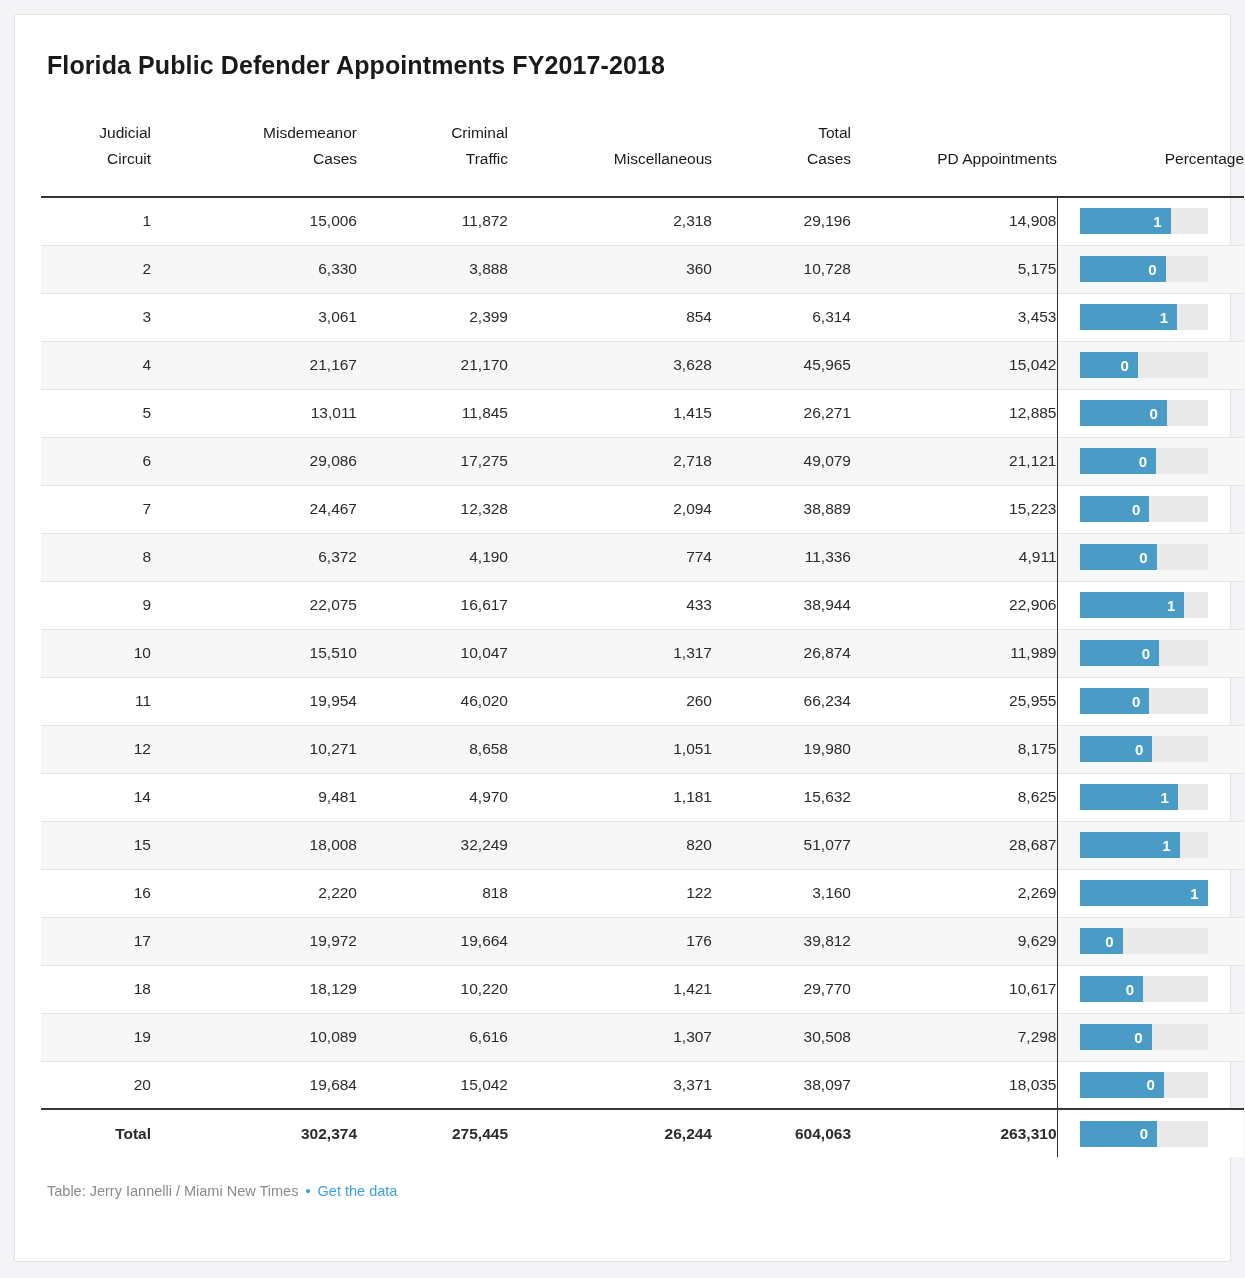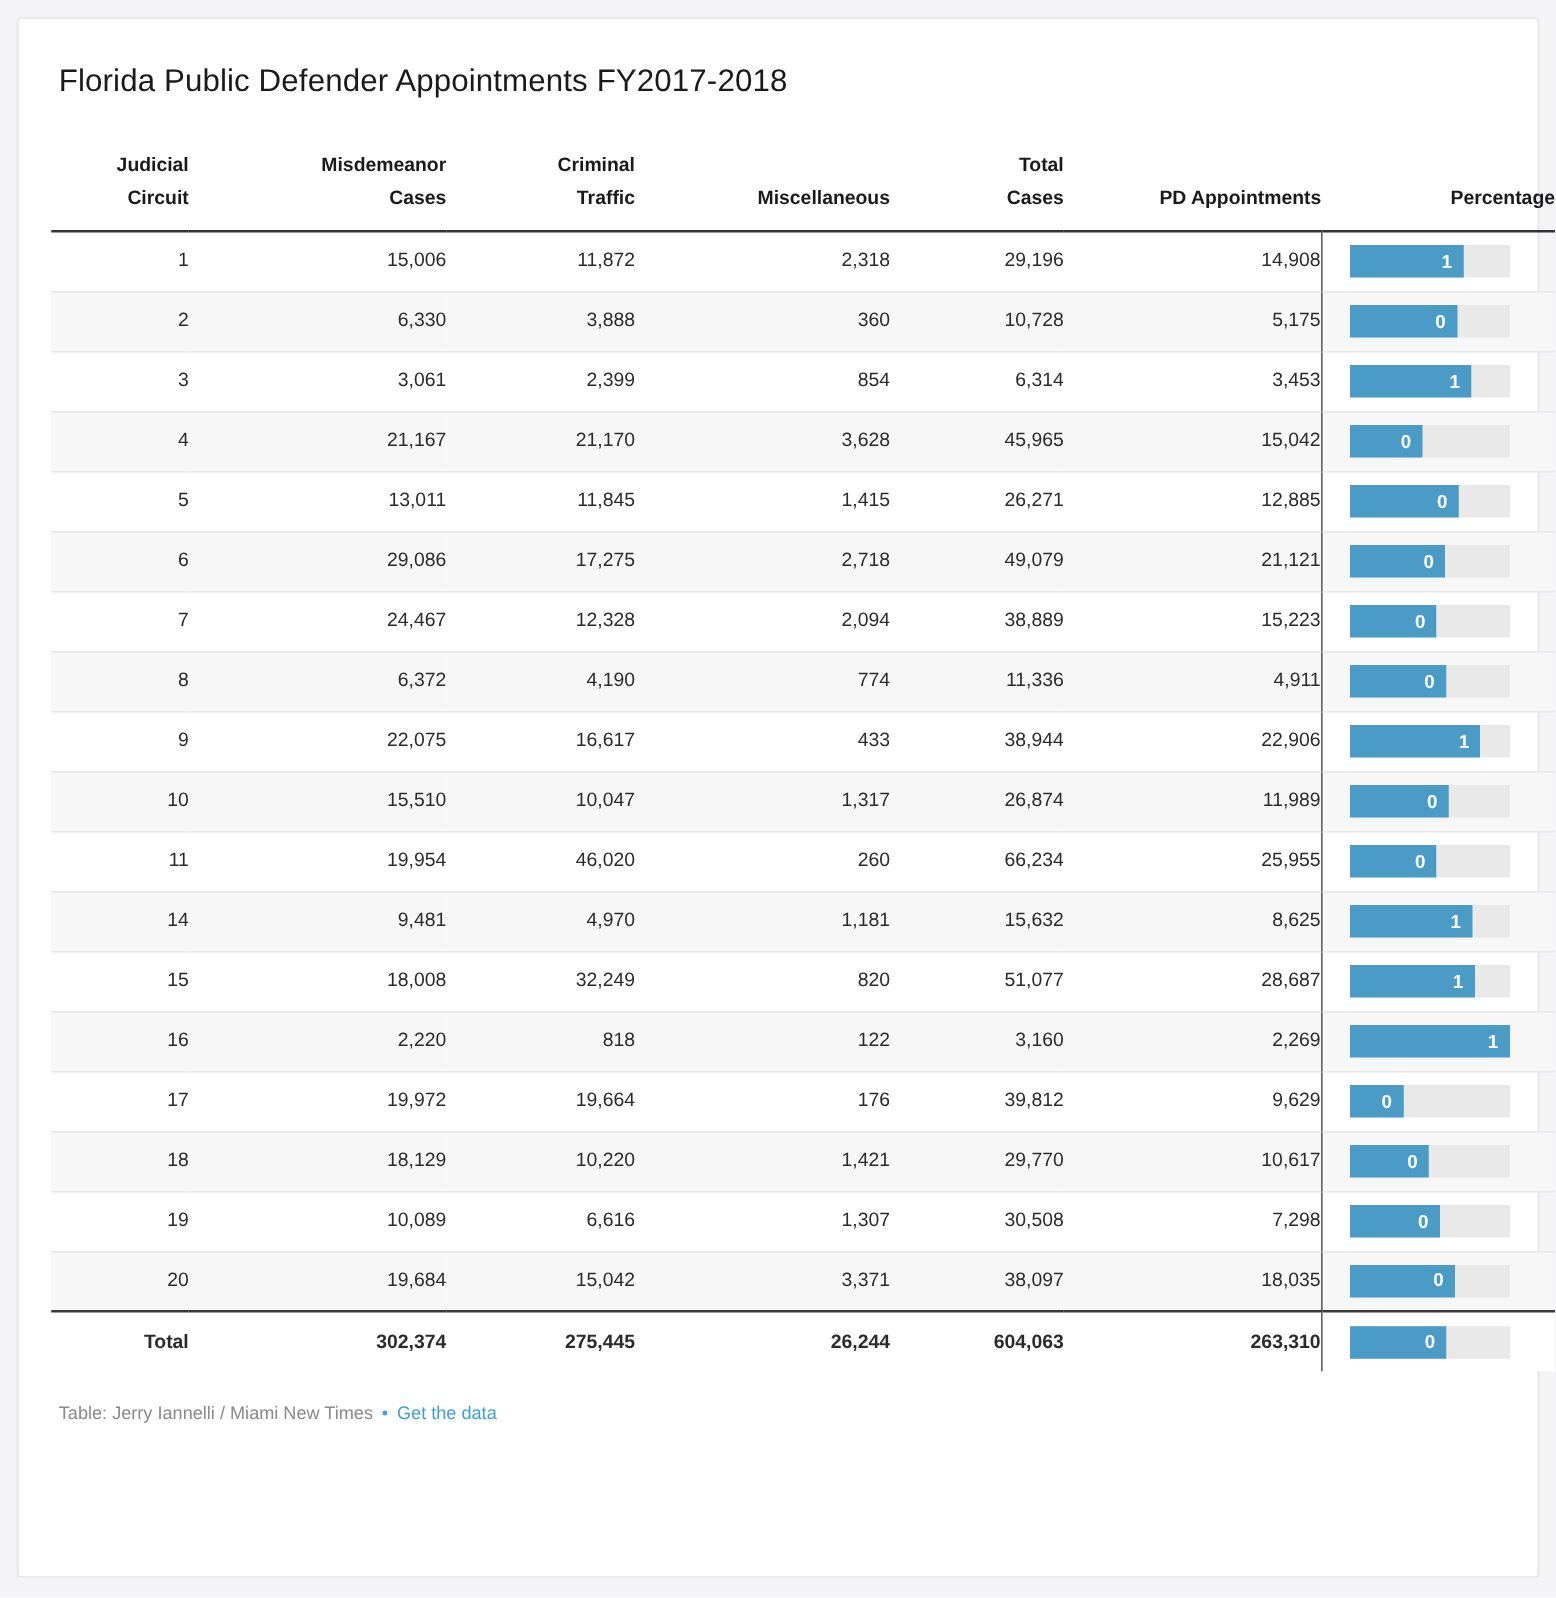--- a/index.html
+++ b/index.html
@@ -14,40 +14,40 @@
     height: 1248px;
     margin: 14px auto 0 auto;
     background: #ffffff;
     border: 1px solid #e3e3e5;
     border-radius: 3px;
     box-shadow: 0 1px 2px rgba(0,0,0,0.05);
     padding: 24px 14px 0 14px;
   }
   .title {
     font-size: 25px;
-    font-weight: normal;
+    font-weight: bold;
     color: #1a1a1a;
     margin: 12px 18px 0 18px;
     letter-spacing: 0.1px;
   }
   table {
     table-layout: fixed;
     border-collapse: collapse;
     width: 1203px;
     margin: 0 0 0 12px;
   }
   thead th {
     font-size: 15.5px;
-    font-weight: bold;
+    font-weight: normal;
     color: #1a1a1a;
     text-align: right;
     vertical-align: bottom;
     white-space: pre-line;
     line-height: 26px;
-    padding: 40px 0 12px 0;
+    padding: 40px 0 24px 0;
     border-bottom: 2px solid #333333;
   }
   thead th.pct-col {
     text-align: right;
     padding-left: 22px;
   }
   tbody td {
     font-size: 15.5px;
     text-align: right;
     height: 48px;
@@ -265,20 +265,33 @@
       <td>260</td>
       <td>66,234</td>
       <td>25,955</td>
       <td class="pct-cell">
         <div class="bar-track">
           <div class="bar-fill" style="width: 54.6%;">0</div>
         </div>
       </td>
     </tr>
         <tr>
+      <td>12</td>
+      <td>10,271</td>
+      <td>8,658</td>
+      <td>1,051</td>
+      <td>19,980</td>
+      <td>8,175</td>
+      <td class="pct-cell">
+        <div class="bar-track">
+          <div class="bar-fill" style="width: 57%;">0</div>
+        </div>
+      </td>
+    </tr>
+        <tr>
       <td>14</td>
       <td>9,481</td>
       <td>4,970</td>
       <td>1,181</td>
       <td>15,632</td>
       <td>8,625</td>
       <td class="pct-cell">
         <div class="bar-track">
           <div class="bar-fill" style="width: 76.8%;">1</div>
         </div>

